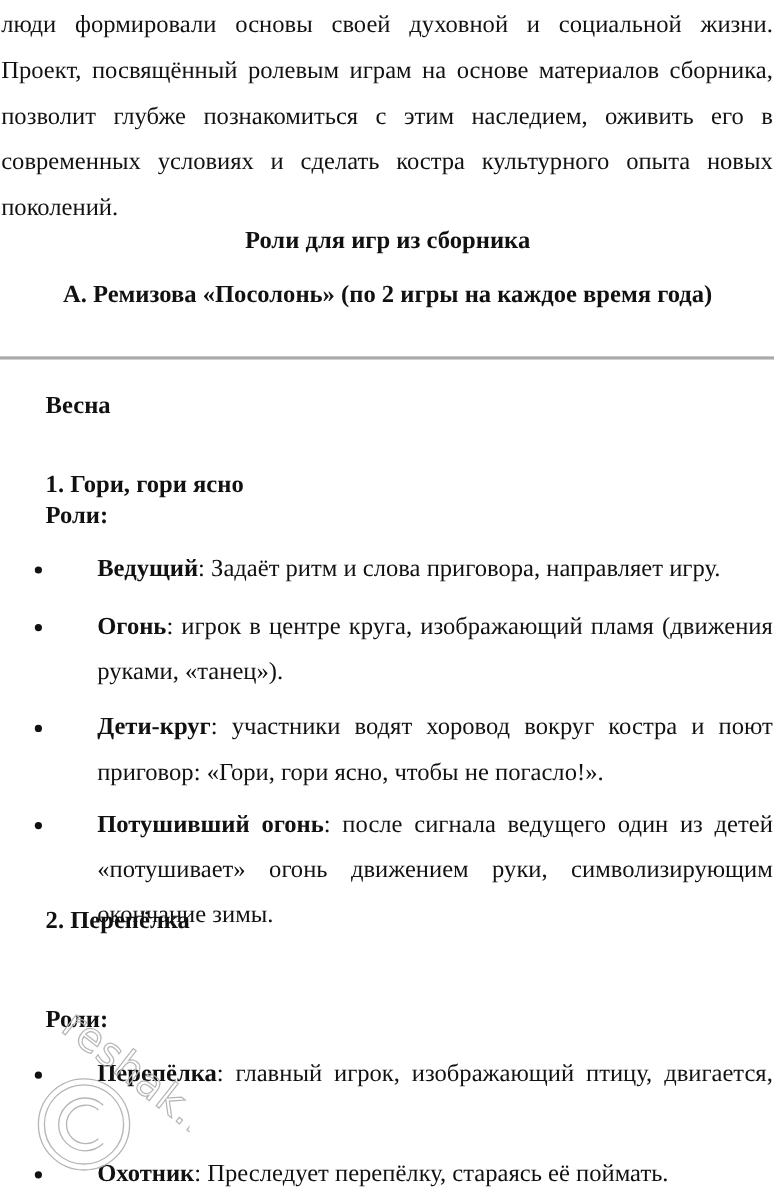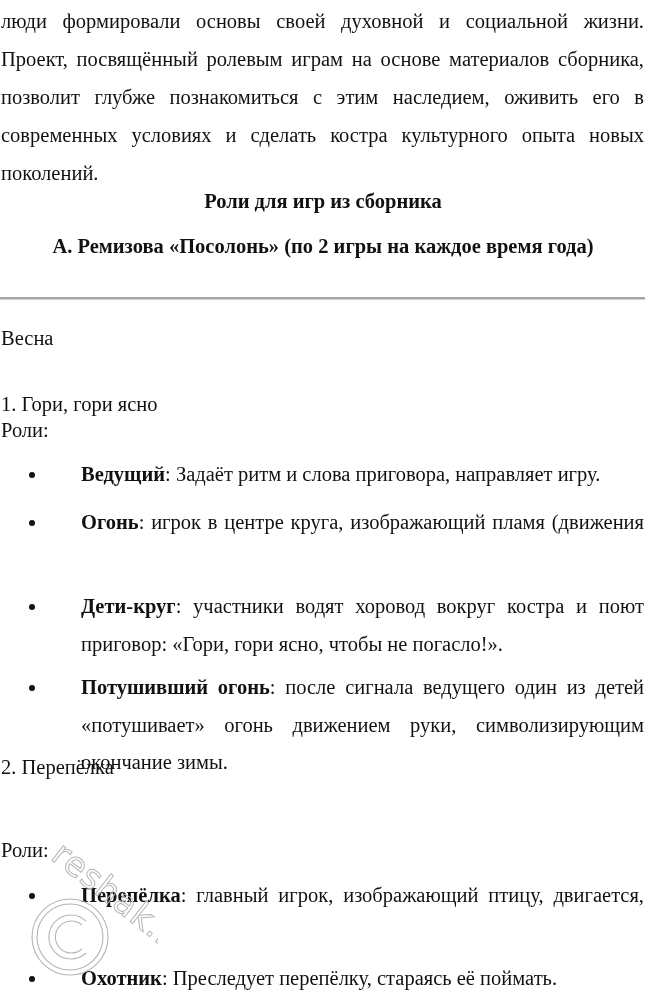--- a/index.html
+++ b/index.html
@@ -54,22 +54,23 @@
     left: 0;
     width: 645px;
     top: 297px;
     height: 2px;
     background: #a6a6a6;
     border-bottom: 1px solid #cfcfcf;
   }
   .bold-line {
     position: absolute;
     left: 1px;
-    font-weight: normal;
+    font-weight: bold;
     line-height: 30px;
+    padding-left: 37px;
   }
   .bullet-item {
     position: absolute;
     left: 0;
     width: 645px;
   }
   .bullet-dot {
     position: absolute;
     left: 29px;
     width: 6px;
@@ -133,20 +134,21 @@
     <span class="bullet-dot" style="top: 16px;"></span>
     <div class="bullet-body">
       <span class="line last"><span class="term">Ведущий</span><span>: Задаёт ритм и слова приговора, направляет игру.</span></span>
     </div>
   </div>
 
   <div class="bullet-item" style="top: 504px;">
     <span class="bullet-dot" style="top: 16px;"></span>
     <div class="bullet-body">
       <span class="line"><span class="term">Огонь</span><span>: игрок в центре круга, изображающий пламя (движения</span></span>
+      <span class="line last">руками, «танец»).</span>
     </div>
   </div>
 
   <div class="bullet-item" style="top: 588px;">
     <span class="bullet-dot" style="top: 16px;"></span>
     <div class="bullet-body">
       <span class="line"><span class="term">Дети-круг</span><span>: участники водят хоровод вокруг костра и поют</span></span>
       <span class="line last">приговор: «Гори, гори ясно, чтобы не погасло!».</span>
     </div>
   </div>

